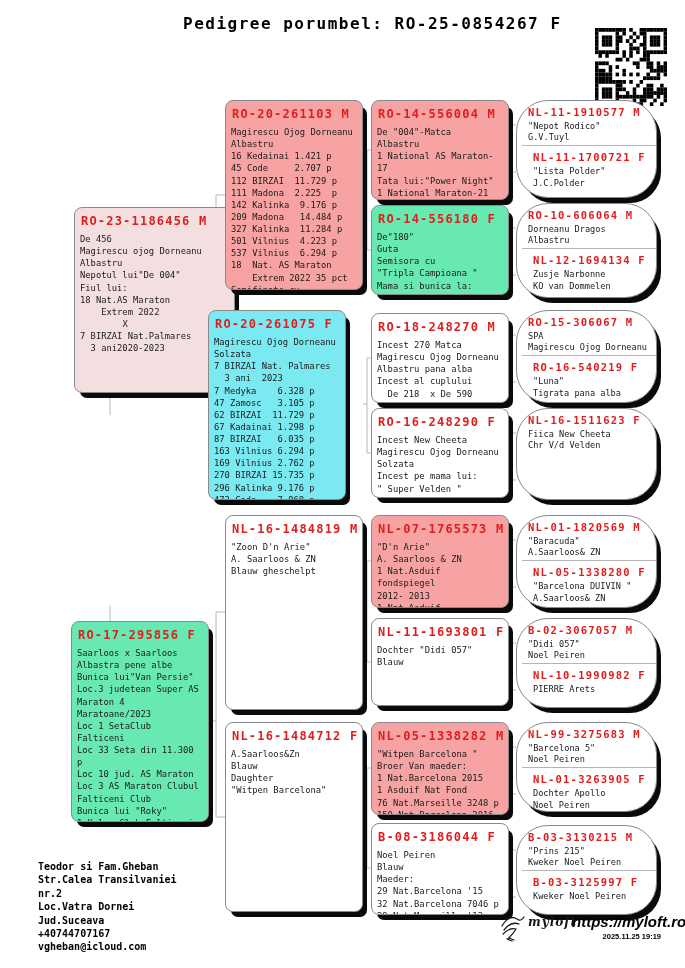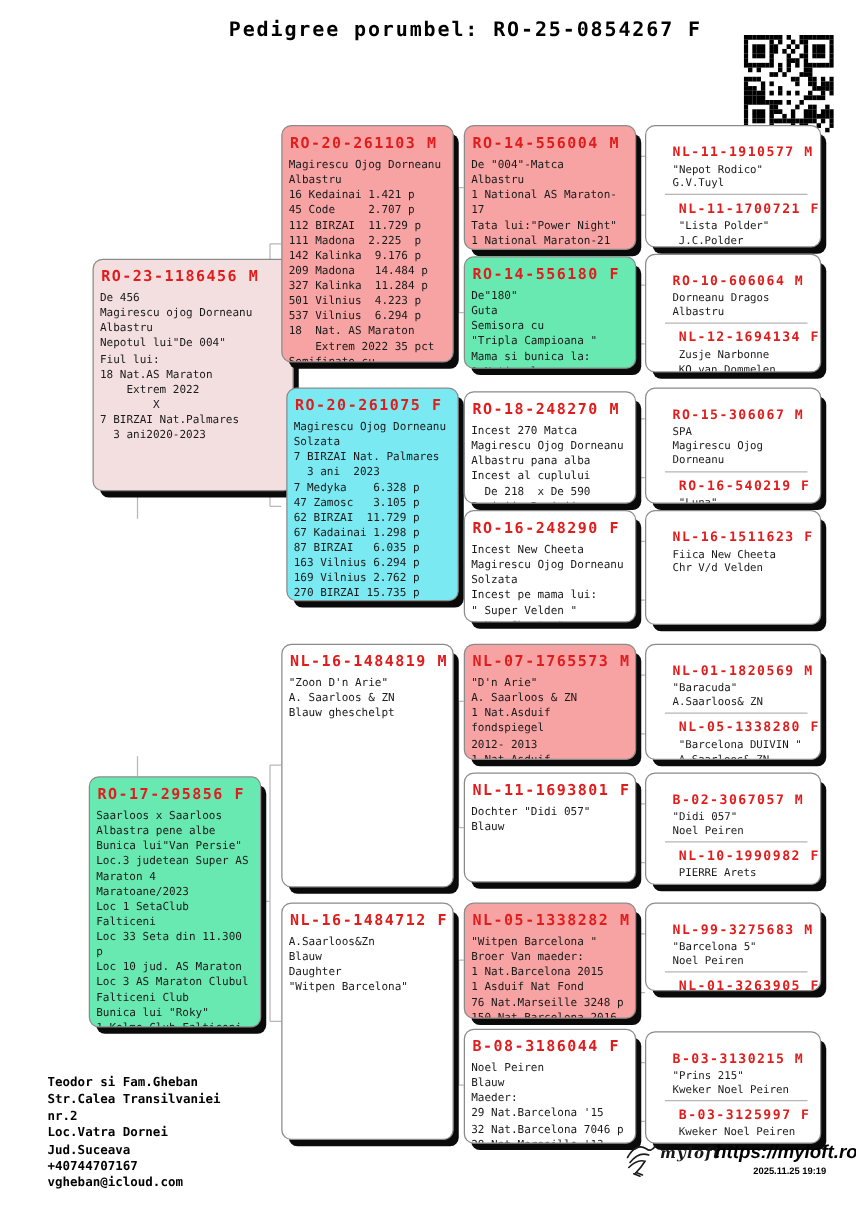--- a/index.html
+++ b/index.html
@@ -12,21 +12,21 @@
   .pbox{position:absolute;z-index:2;border:1px solid #8a8a8a;border-radius:8px;
         background:#fff;box-shadow:5px 6px 0 -1px #0a0a0a;overflow:hidden;
         padding:5px 5px;box-sizing:border-box;}
   .bid{color:#e01d1d;font-weight:bold;font-size:12px;letter-spacing:1.2px;
        margin:1px 0 5px 1px;white-space:nowrap;}
   .body{font-size:8.8px;line-height:1.38;white-space:pre-wrap;color:#1a1a1a;}
   .c-salmon{background:#f7a3a3;}
   .c-pink{background:#f3dfdf;}
   .c-green{background:#69e9b2;}
   .c-cyan{background:#7ae9f1;}
-  .pair{padding:10px;}
+  .pair{padding:0;border-radius:32px;}
   .pair-entry{padding:5px 4px 2px 11px;min-height:41px;box-sizing:border-box;}
   .pair-entry + .pair-entry{border-top:1px solid #b5b5b5;margin-left:5px;}
   .pair-entry .bid{font-size:10.5px;margin:0 0 3px 0;}
   .pair-entry .body{font-size:8.6px;line-height:1.3;}
   .footer{position:absolute;left:38px;top:860px;font-size:10px;font-weight:bold;
           line-height:1.34;white-space:pre-wrap;color:#000;z-index:3;}
   .brand{position:absolute;left:498px;top:908px;width:165px;height:45px;z-index:3;}
   .brand .bird{position:absolute;left:2px;top:4px;}
   .brand .logo{position:absolute;left:30px;top:7px;font-family:"DejaVu Serif",serif;
                font-style:italic;font-weight:bold;font-size:12px;letter-spacing:1px;color:#161616;}
@@ -343,21 +343,21 @@
 111 Madona  2.225  p
 142 Kalinka  9.176 p
 209 Madona   14.484 p
 327 Kalinka  11.284 p
 501 Vilnius  4.223 p
 537 Vilnius  6.294 p
 18  Nat. AS Maraton
     Extrem 2022 35 pct
 Semifinate cu</div>
   </div>
-  <div class="pbox c-cyan" style="left:229px;top:310px;width:138px;height:171px">
+  <div class="pbox c-cyan" style="left:208px;top:310px;width:138px;height:190px">
     <div class="bid">RO-20-261075 F</div>
     <div class="body">Magirescu Ojog Dorneanu
 Solzata
 7 BIRZAI Nat. Palmares
   3 ani  2023
 7 Medyka    6.328 p
 47 Zamosc   3.105 p
 62 BIRZAI  11.729 p
 67 Kadainai 1.298 p
 87 BIRZAI   6.035 p
@@ -509,21 +509,21 @@
     <div class="pair-entry">
       <div class="bid">B-02-3067057 M</div>
       <div class="body">"Didi 057"
 Noel Peiren</div>
     </div>
     <div class="pair-entry">
       <div class="bid">NL-10-1990982 F</div>
       <div class="body">PIERRE Arets</div>
     </div>
   </div>
-  <div class="pbox pair" style="left:516px;top:722px;width:141px;height:71px">
+  <div class="pbox pair" style="left:516px;top:722px;width:141px;height:90px">
     <div class="pair-entry">
       <div class="bid">NL-99-3275683 M</div>
       <div class="body">"Barcelona 5"
 Noel Peiren</div>
     </div>
     <div class="pair-entry">
       <div class="bid">NL-01-3263905 F</div>
       <div class="body">Dochter Apollo
 Noel Peiren</div>
     </div>

